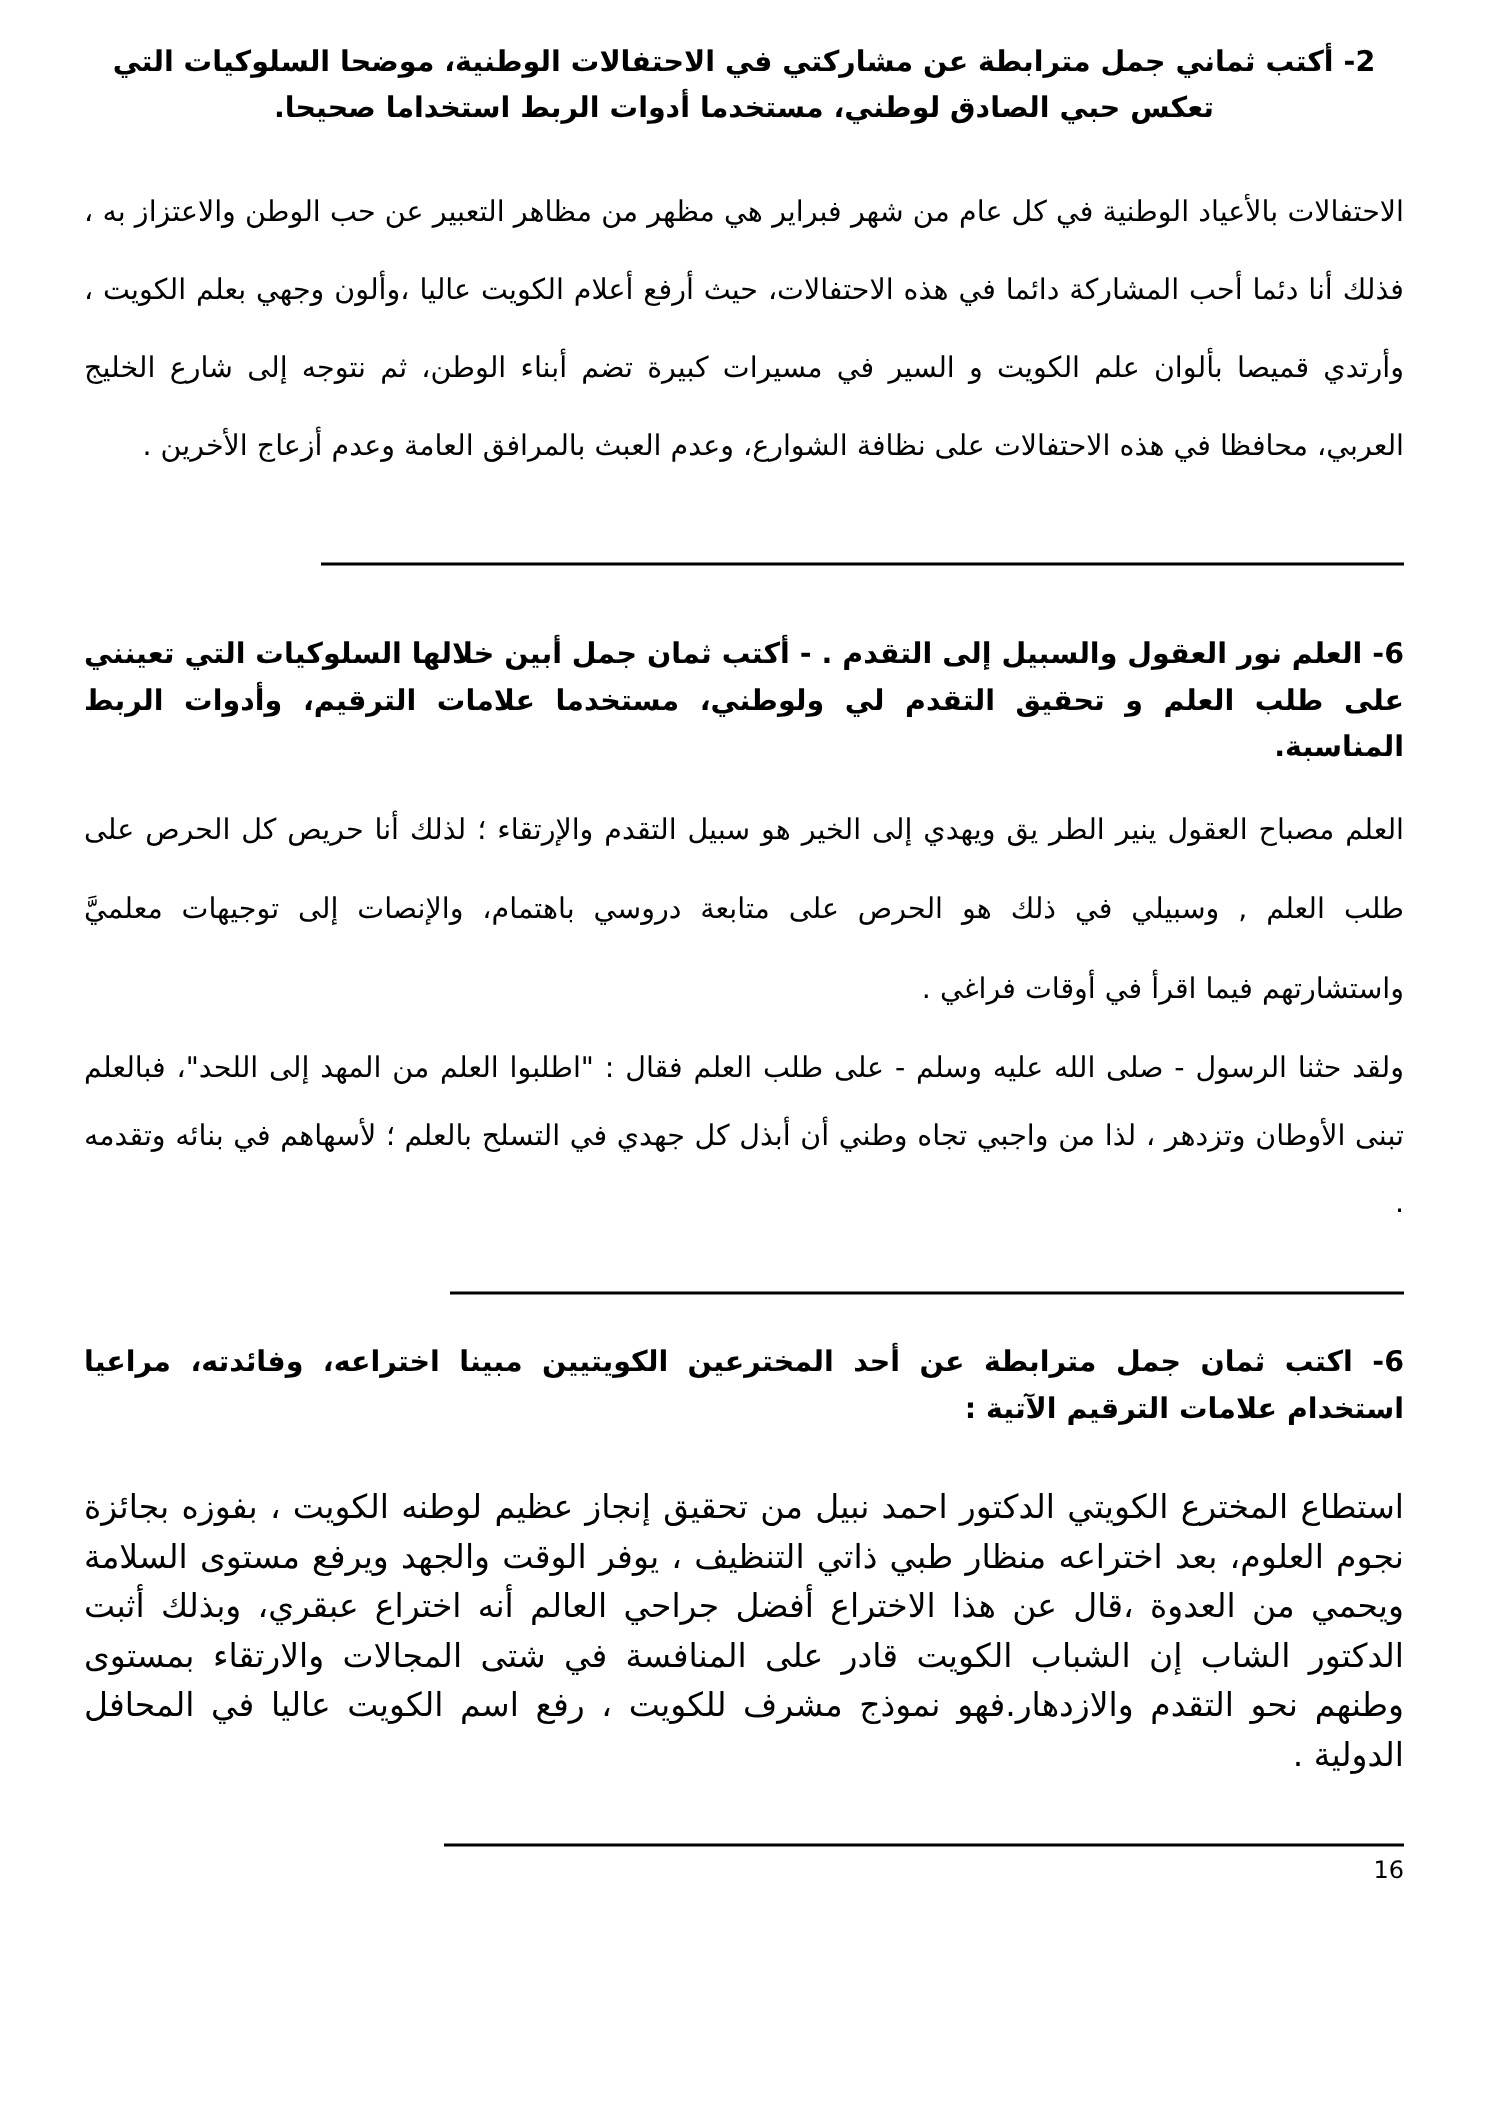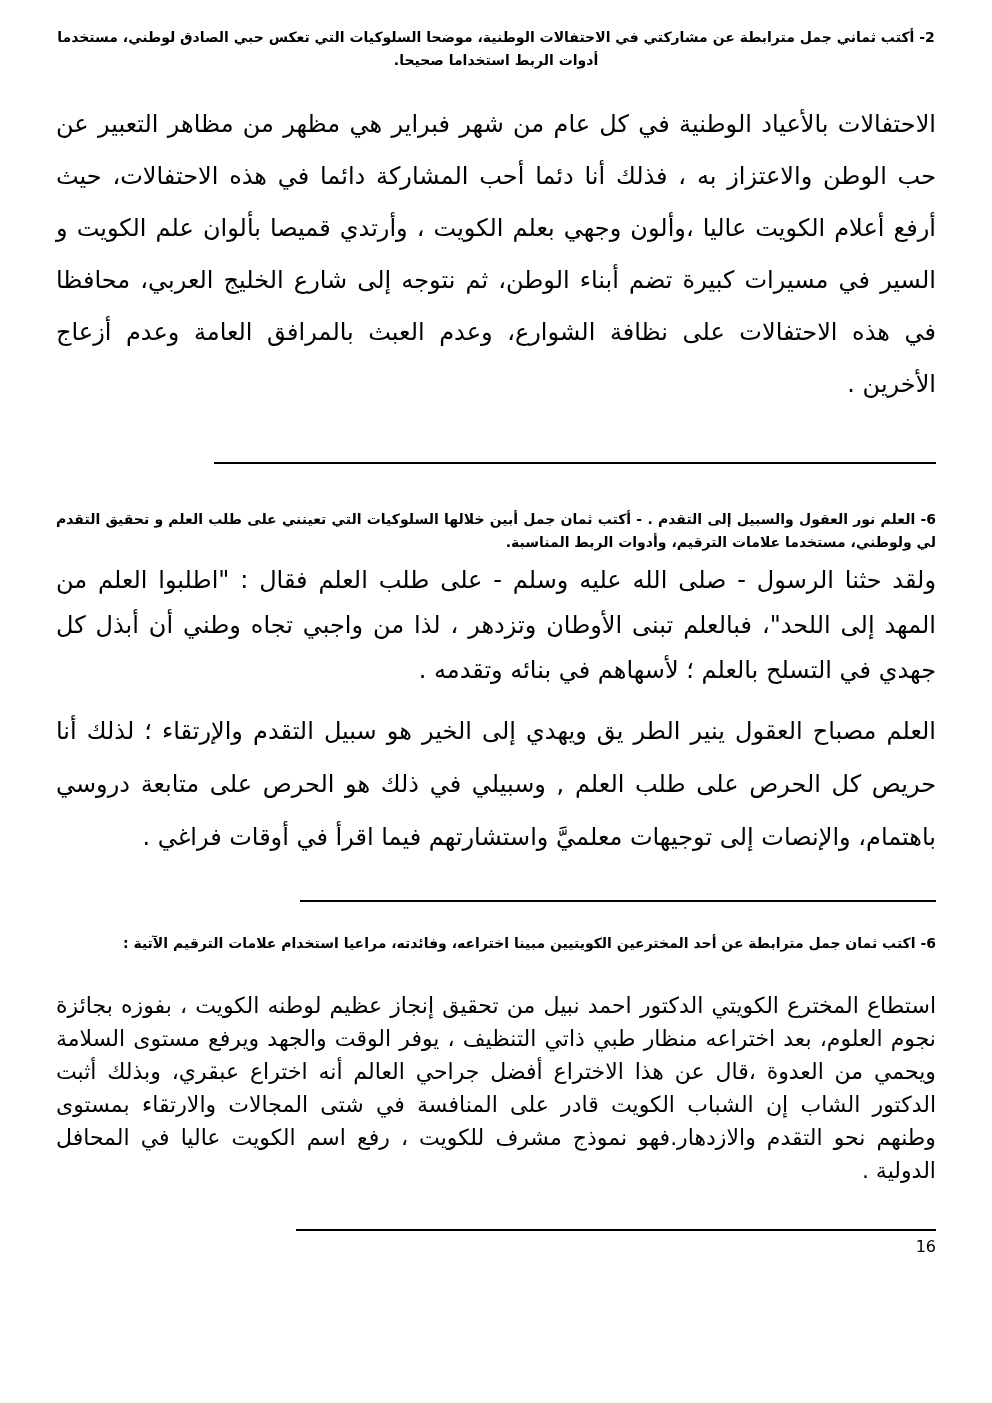--- a/index.html
+++ b/index.html
@@ -13,27 +13,27 @@
     font-family: "DejaVu Sans", sans-serif;
   }
   .page {
     direction: rtl;
     padding: 26px 56px 0 56px;
     width: 100%;
     height: 100%;
   }
   .heading {
     font-weight: bold;
-    font-size: 14px;
+    font-size: 19px;
     line-height: 1.65;
   }
   .heading.center { text-align: center; }
   .heading.justify { text-align: justify; }
   .body-text {
-    font-size: 24px;
+    font-size: 19px;
     text-align: justify;
   }
   .spaced-xl { line-height: 52px; margin-top: 26px; }
   .spaced-lg { line-height: 53px; margin-top: 12px; }
   .spaced-md { line-height: 45px; margin-top: 4px; }
   .spaced-sm { line-height: 33px; margin-top: 34px; font-size: 22px; }
   .divider {
     height: 2px;
     background: #000000;
     margin-left: 0;
@@ -58,22 +58,22 @@
 
   <section>
     <h2 class="heading center">2- أكتب ثماني جمل مترابطة عن مشاركتي في الاحتفالات الوطنية، موضحا السلوكيات التي تعكس حبي الصادق لوطني، مستخدما أدوات الربط استخداما صحيحا.</h2>
     <p class="body-text spaced-xl">الاحتفالات بالأعياد الوطنية في كل عام من شهر فبراير هي مظهر من مظاهر التعبير عن حب الوطن والاعتزاز به ،  فذلك أنا دئما أحب المشاركة دائما في هذه الاحتفالات، حيث أرفع أعلام الكويت عاليا ،وألون وجهي بعلم الكويت ، وأرتدي قميصا بألوان علم الكويت و السير في مسيرات كبيرة تضم أبناء الوطن، ثم نتوجه إلى شارع الخليج العربي،  محافظا في هذه الاحتفالات على نظافة الشوارع، وعدم العبث بالمرافق العامة وعدم أزعاج الأخرين .</p>
   </section>
 
   <div class="divider d1"></div>
 
   <section>
     <h2 class="heading justify">6- العلم نور العقول والسبيل إلى التقدم . - أكتب ثمان جمل أبين خلالها السلوكيات التي تعينني على طلب العلم و تحقيق التقدم لي ولوطني، مستخدما علامات الترقيم، وأدوات الربط المناسبة.</h2>
+    <p class="body-text spaced-lg">العلم مصباح العقول ينير الطر يق ويهدي إلى الخير  هو سبيل  التقدم والإرتقاء ؛ لذلك أنا حريص كل الحرص على طلب العلم , وسبيلي في ذلك هو الحرص على متابعة دروسي باهتمام، والإنصات إلى توجيهات معلميَّ واستشارتهم فيما اقرأ في أوقات فراغي .</p>
     <p class="body-text spaced-md">ولقد حثنا الرسول - صلى الله عليه وسلم - على طلب العلم فقال : "اطلبوا العلم  من المهد إلى اللحد"، فبالعلم تبنى الأوطان وتزدهر ، لذا من واجبي تجاه وطني أن أبذل كل جهدي في التسلح بالعلم  ؛ لأسهاهم في بنائه وتقدمه .</p>
-    <p class="body-text spaced-lg">العلم مصباح العقول ينير الطر يق ويهدي إلى الخير  هو سبيل  التقدم والإرتقاء ؛ لذلك أنا حريص كل الحرص على طلب العلم , وسبيلي في ذلك هو الحرص على متابعة دروسي باهتمام، والإنصات إلى توجيهات معلميَّ واستشارتهم فيما اقرأ في أوقات فراغي .</p>
   </section>
 
   <div class="divider d2"></div>
 
   <section>
     <h2 class="heading justify">6- اكتب ثمان جمل مترابطة عن أحد المخترعين الكويتيين مبينا اختراعه، وفائدته، مراعيا استخدام علامات الترقيم الآتية :</h2>
     <p class="body-text spaced-sm">استطاع المخترع الكويتي الدكتور احمد نبيل من تحقيق إنجاز عظيم لوطنه الكويت ، بفوزه بجائزة نجوم العلوم، بعد اختراعه منظار طبي ذاتي التنظيف ، يوفر الوقت والجهد ويرفع مستوى السلامة ويحمي من العدوة ،قال عن هذا الاختراع أفضل جراحي العالم أنه اختراع عبقري، وبذلك أثبت الدكتور الشاب إن الشباب الكويت قادر على المنافسة في شتى المجالات والارتقاء بمستوى وطنهم نحو التقدم والازدهار.فهو نموذج مشرف للكويت ، رفع اسم الكويت عاليا في المحافل الدولية .</p>
   </section>
 
   <div class="divider d3"></div>

